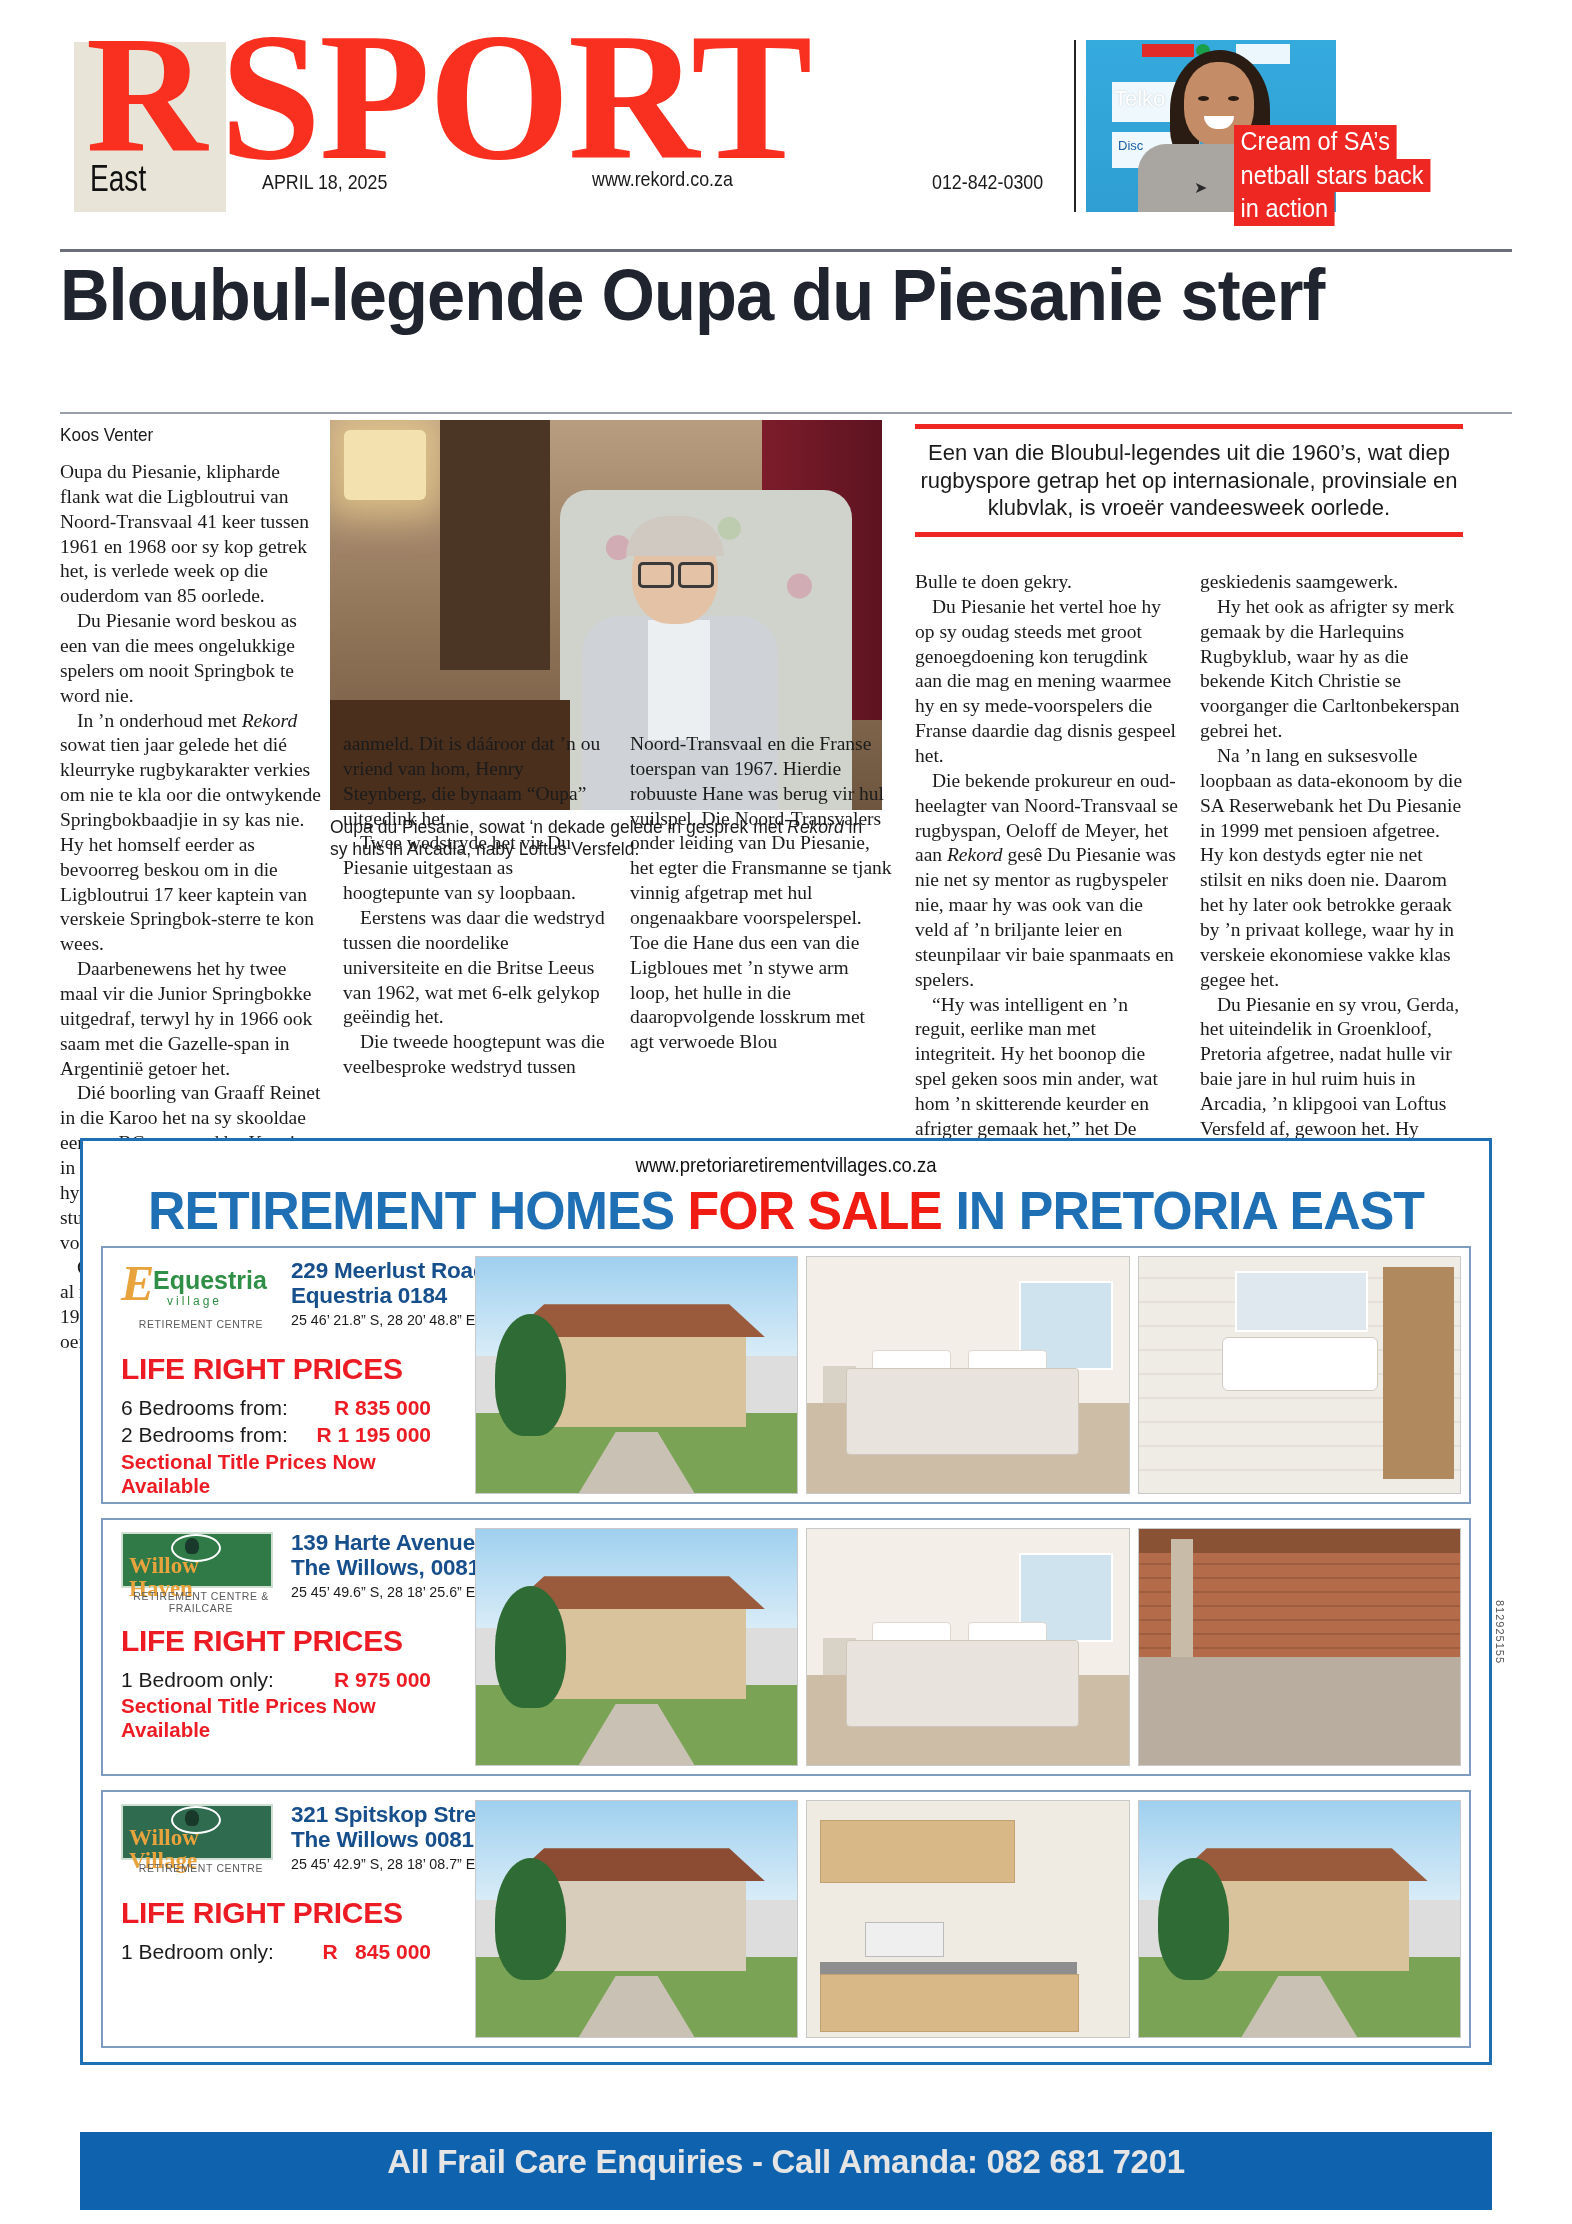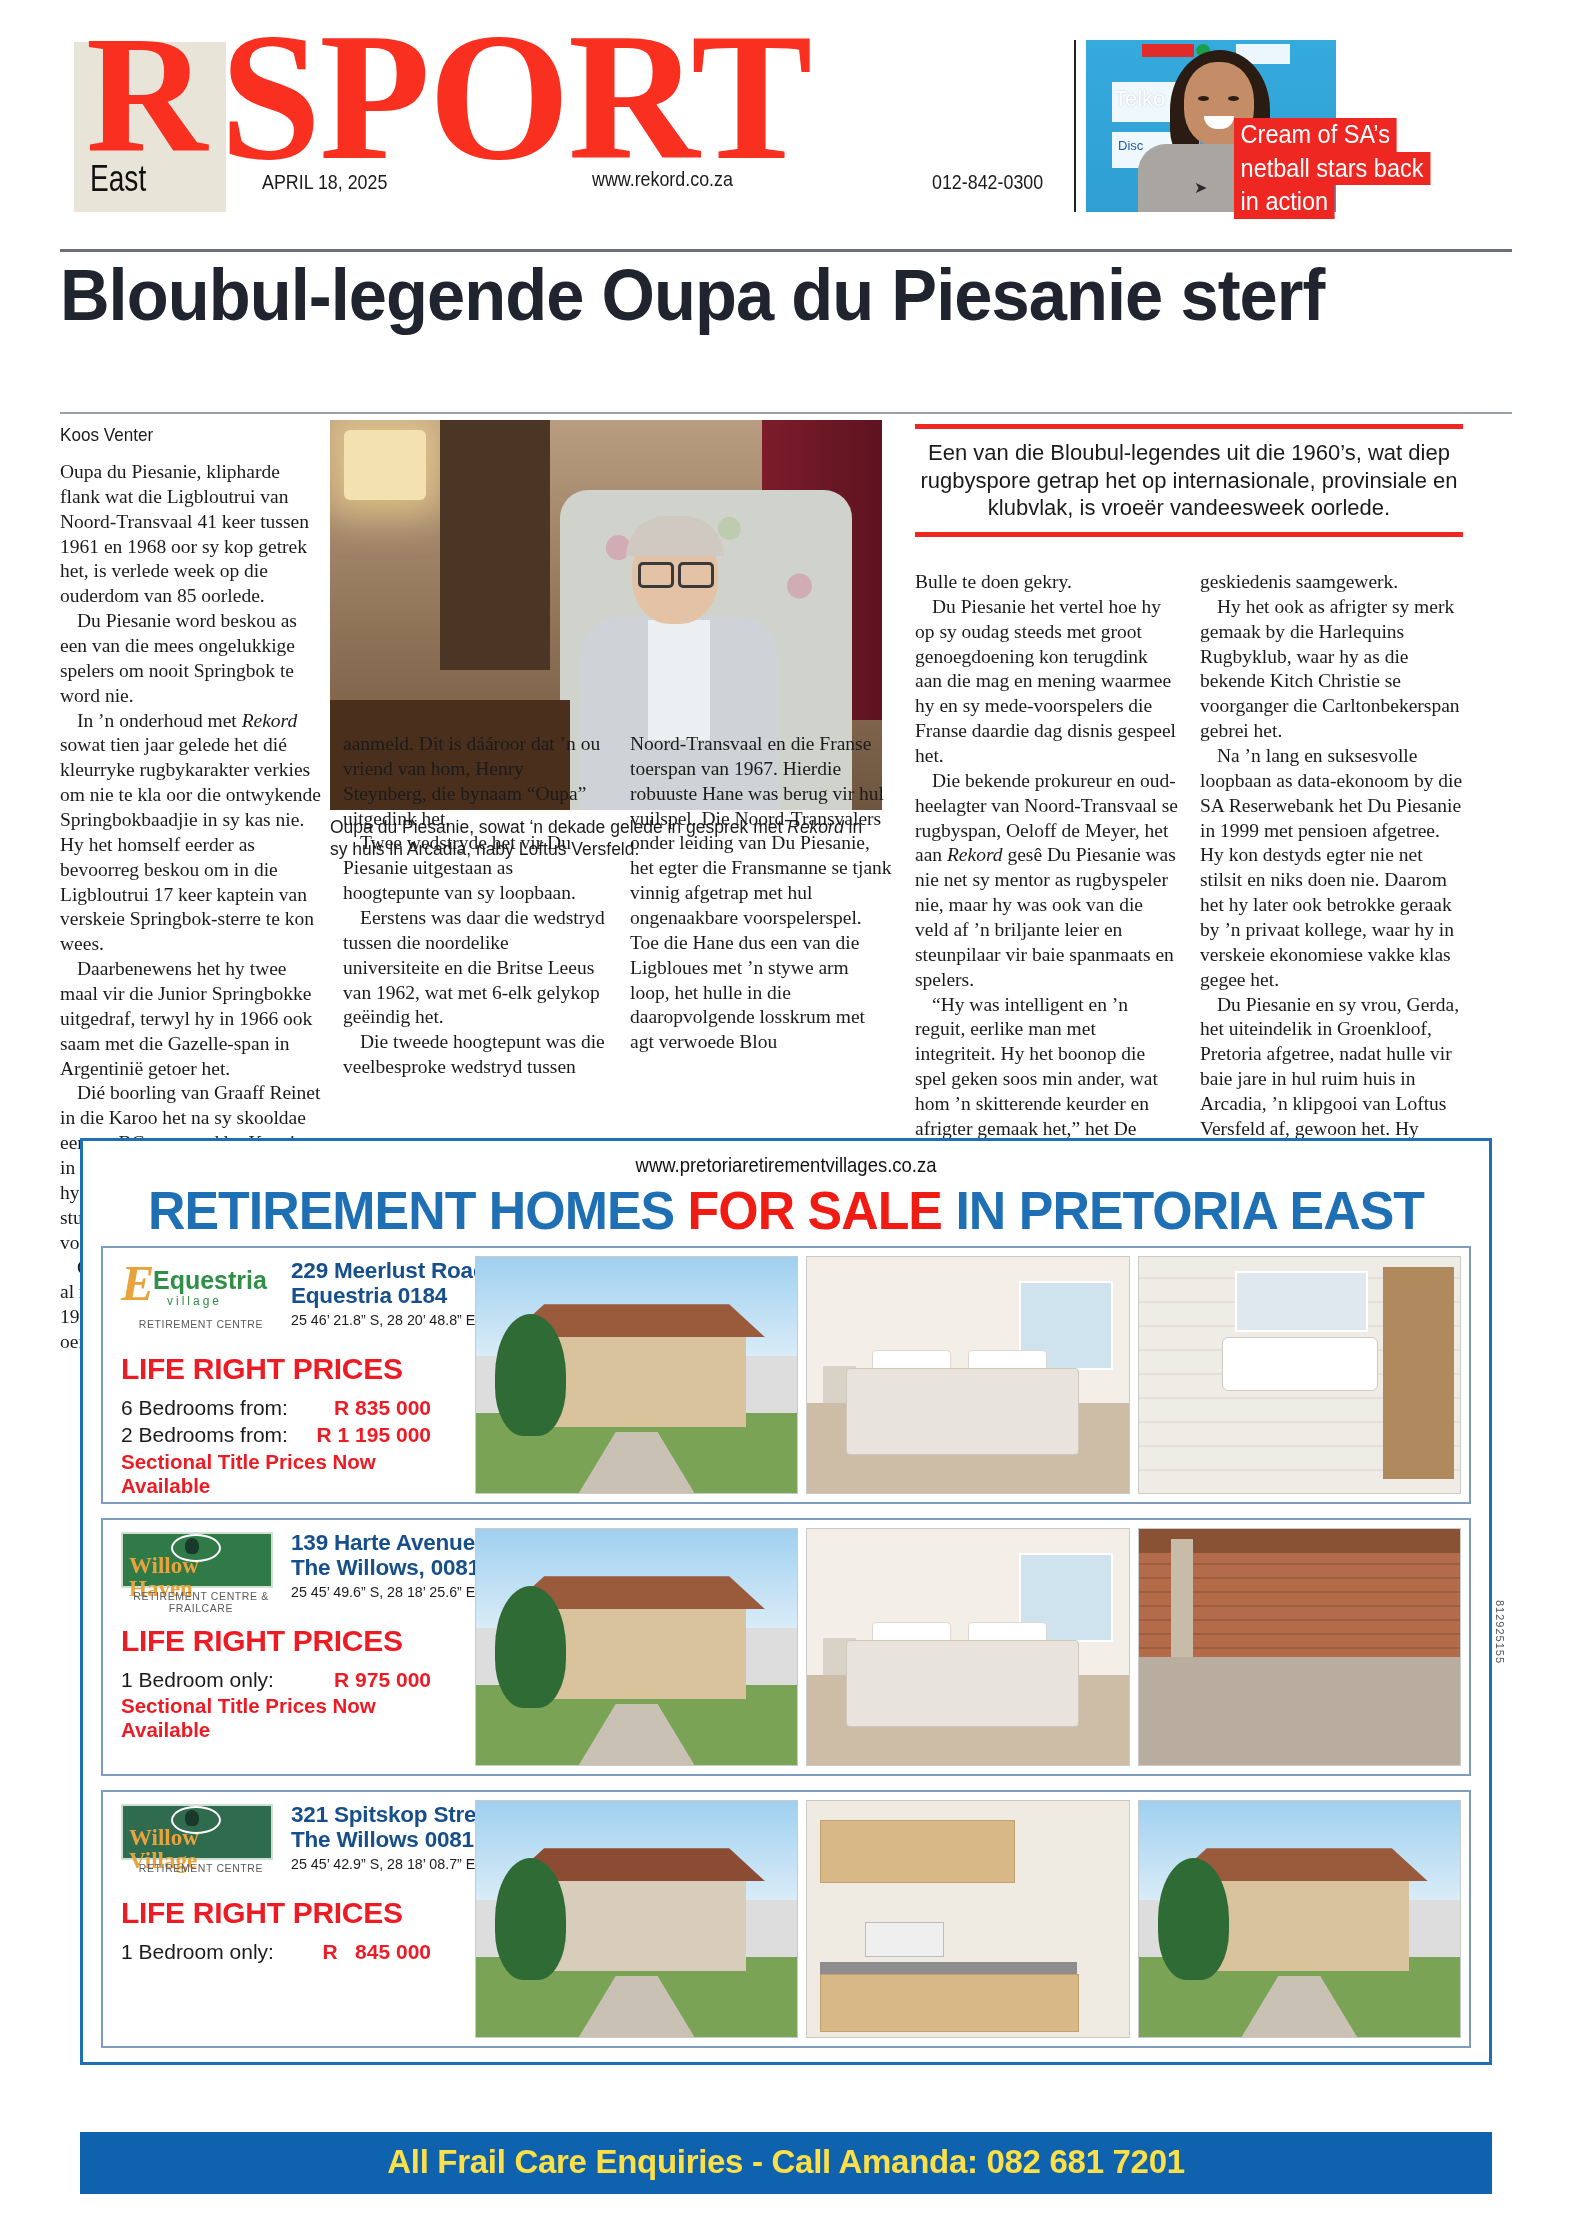--- a/index.html
+++ b/index.html
@@ -187,21 +187,21 @@
     background: #3c4148;
     border-radius: 0 24px 0 0;
   }
   .promo-photo .puma {
     position: absolute; left: 108px; top: 138px;
     font-size: 16px; color: #2a2a2a;
   }
   .promo-text {
     position: absolute;
     left: 160px;
-    top: 88px;
+    top: 95px;
     width: 286px;
     text-align: right;
   }
   .promo-text .pl {
     display: table;
     background: #ee2722;
     color: #fff;
     font-family: "Liberation Sans", sans-serif;
     font-size: 25px;
     line-height: 1.22;
@@ -519,26 +519,26 @@
 
   .ph.ext2 .house { background:#d8cdbb; }
   .ph.ext2 .roof { background:#8c4c33; }
 
   .ad-footer {
     position: absolute;
     left: 80px;
     top: 2102px;
     width: 1412px;
     background: #0f63ae;
-    color: #fde047;
+    color: #e5e5e5;
     text-align: center;
     font-family: "Liberation Sans", sans-serif;
     font-weight: bold;
     font-size: 33px;
-    padding: 11px 0 13px 0;
+    padding: 11px 0 29px 0;
     box-sizing: border-box;
     letter-spacing: -0.3px;
   }
 
   .ad-code {
     position: absolute;
     right: 66px;
     top: 1570px;
     font-family: "Liberation Sans", sans-serif;
     font-size: 11px;

